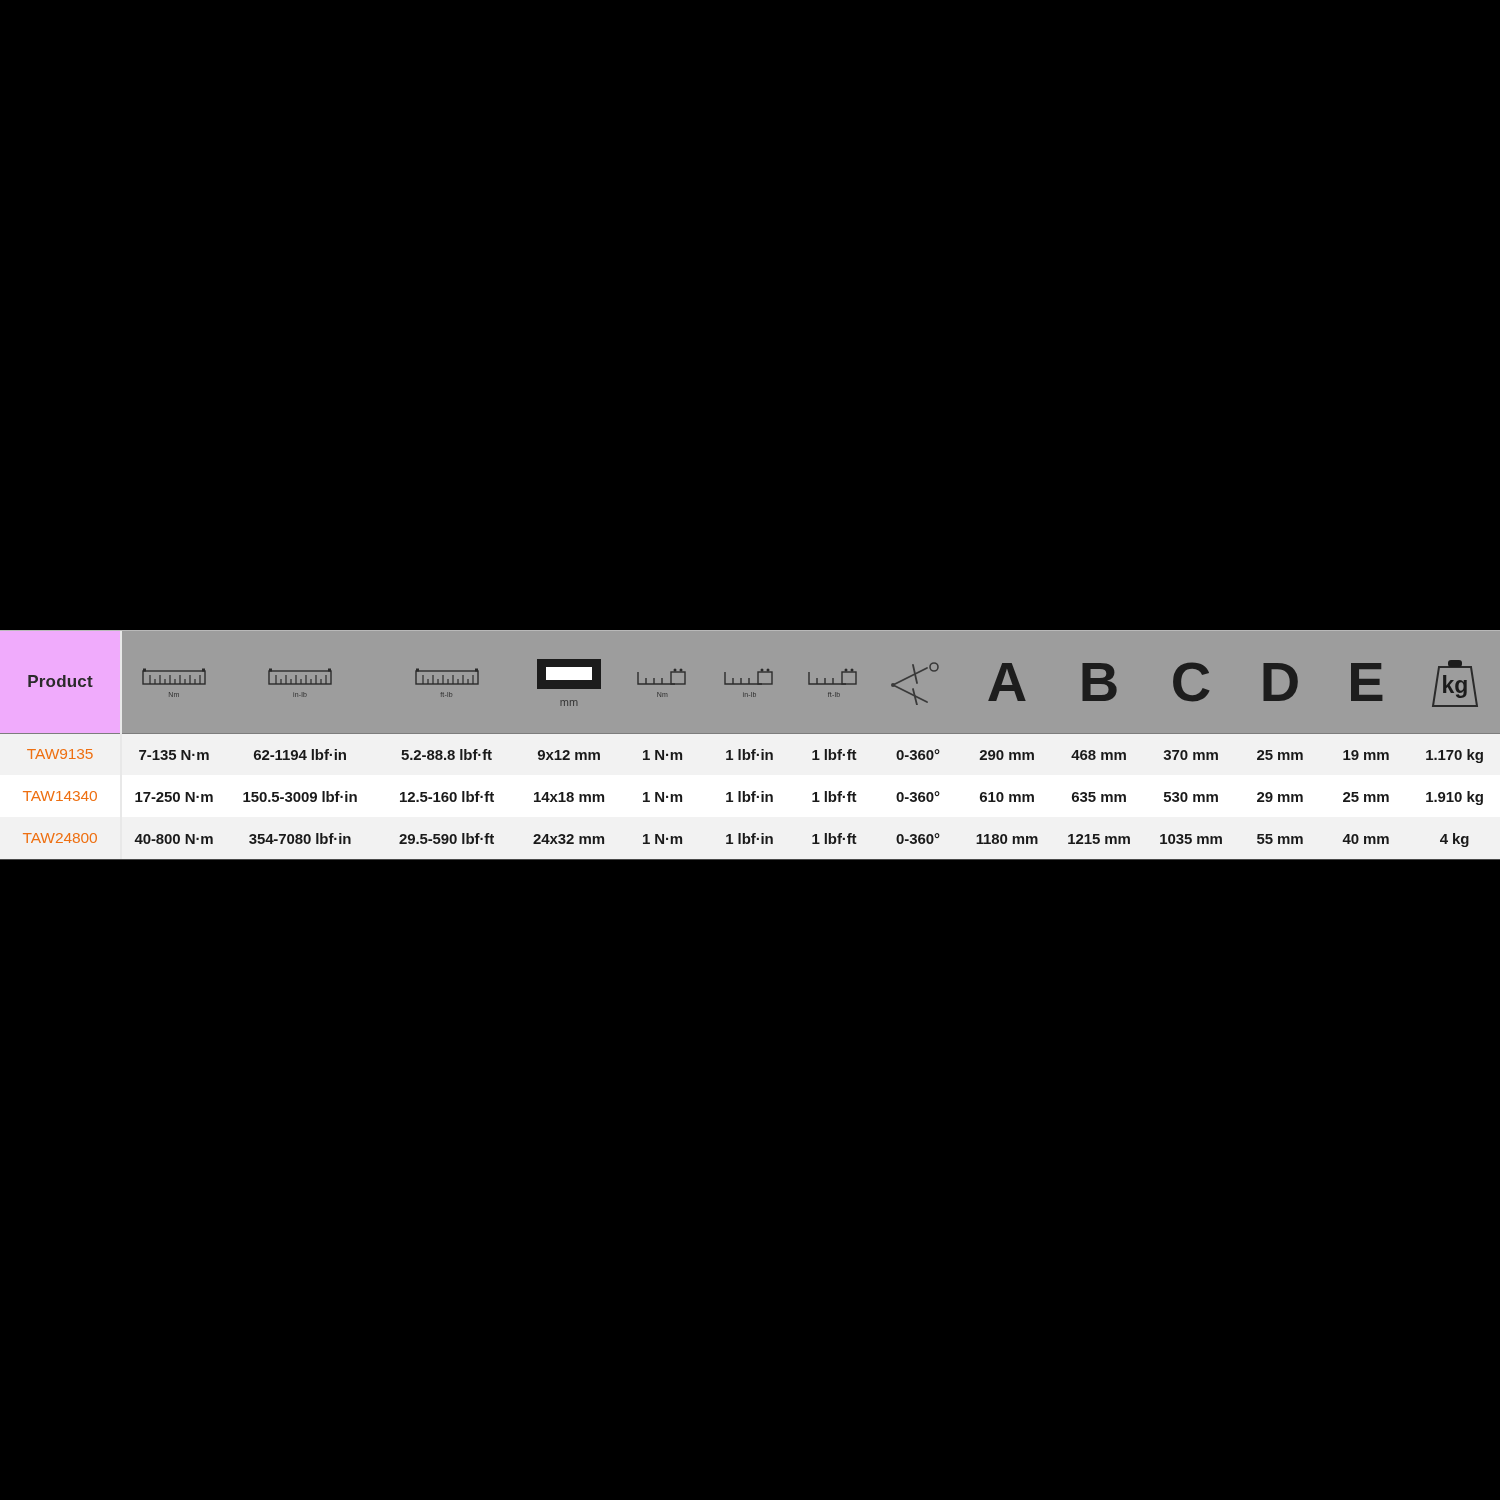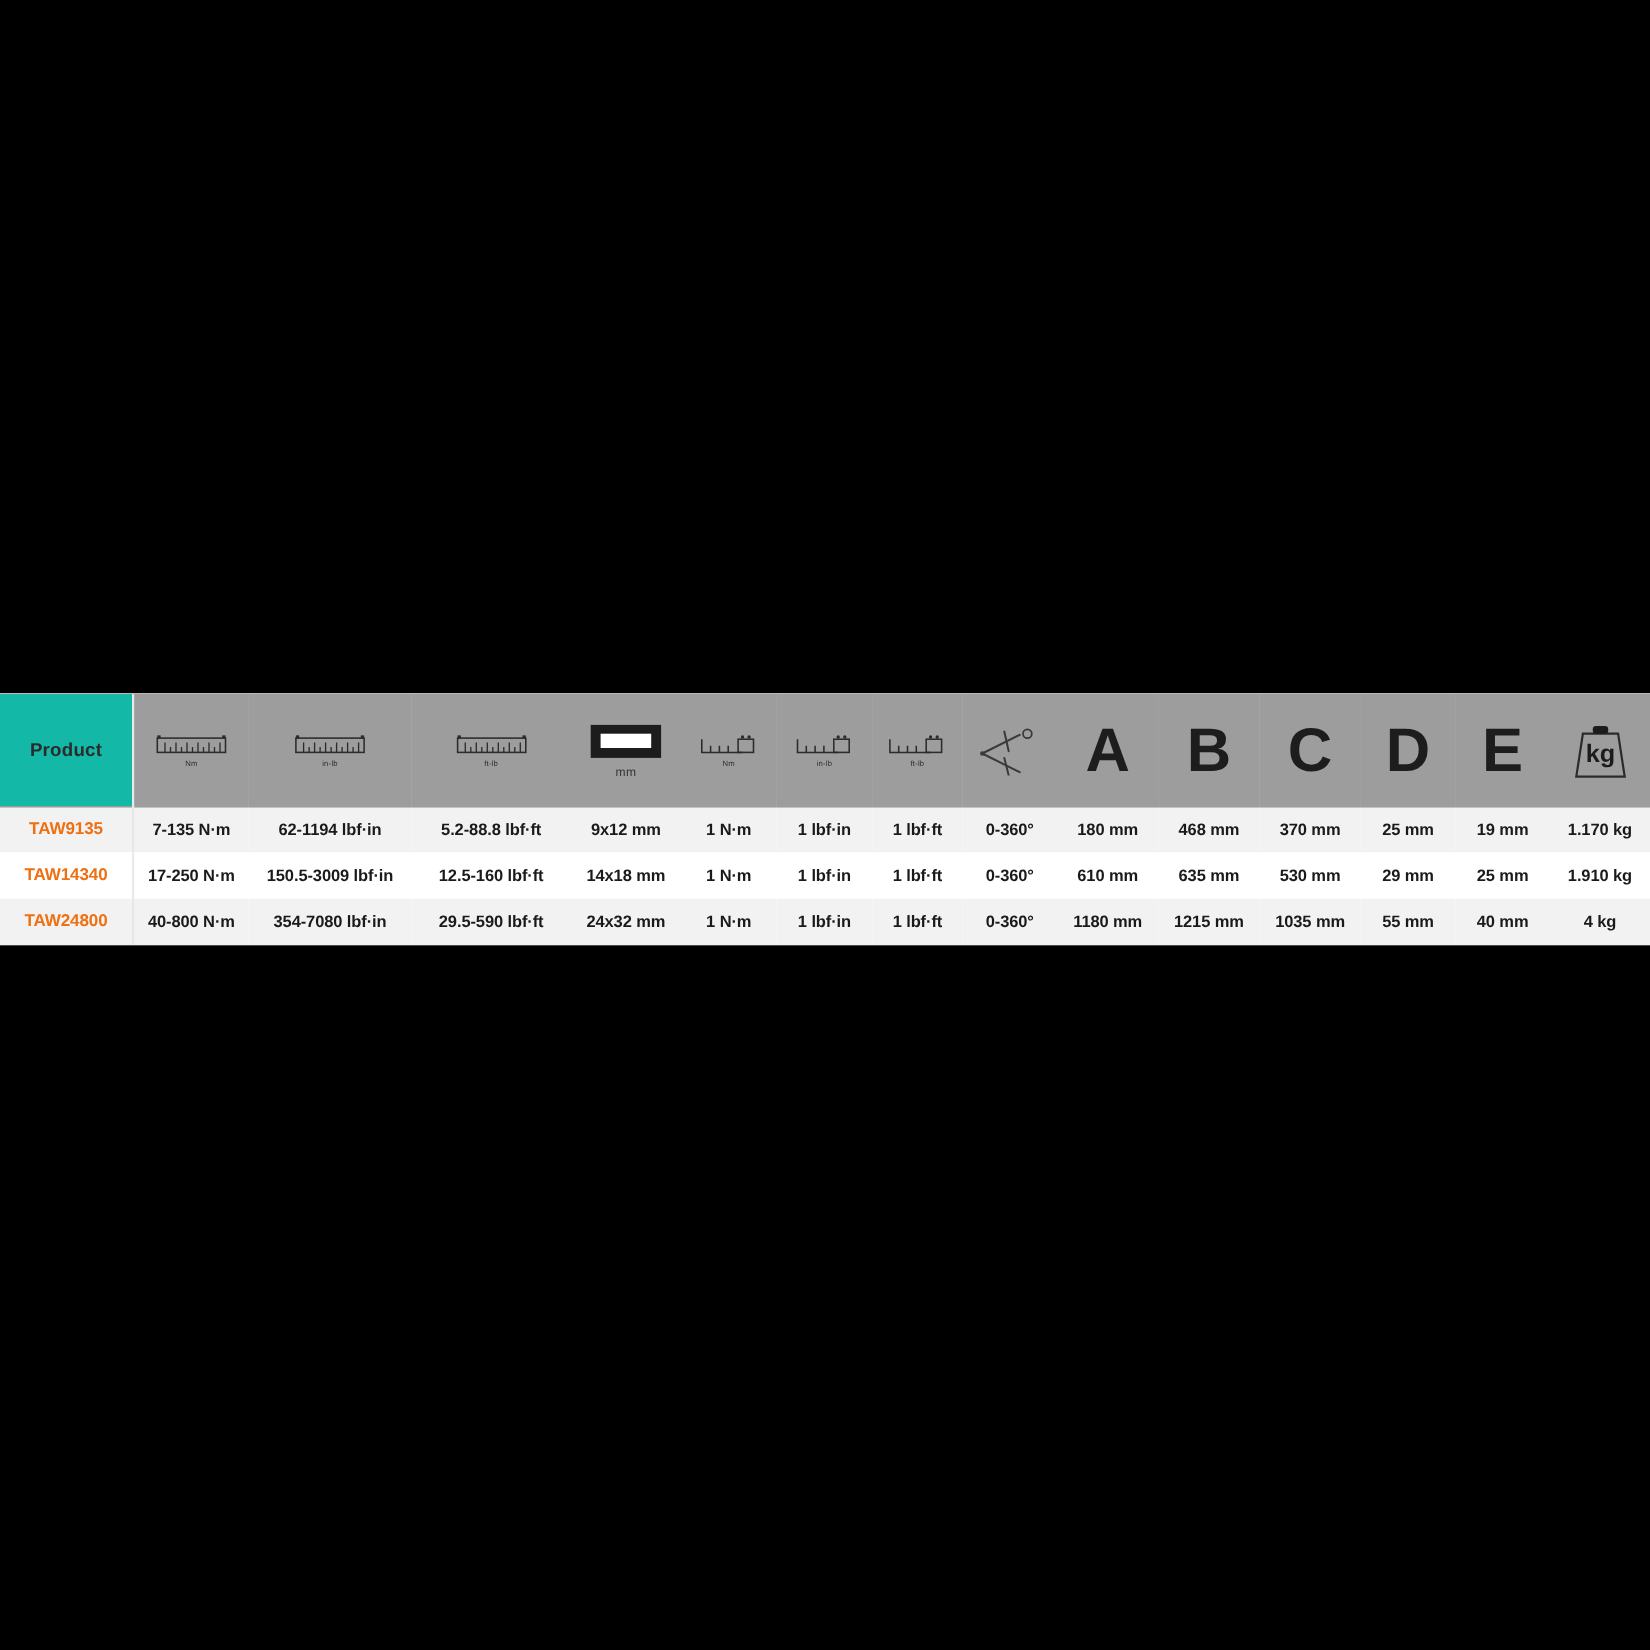--- a/index.html
+++ b/index.html
@@ -48,21 +48,21 @@
     vertical-align: middle;
     text-align: center;
     padding: 0;
     font-weight: normal;
     border-bottom: 1px solid #7d7d7d;
   }
 
   th.product-head {
     width: 121px;
     border-right: 2px solid #e8e8e8;
-    background: #14b8a6;
+    background: #f0abfc;
   }
 
   .product-label {
     font-size: 17px;
     font-weight: bold;
     color: #2b2b2b;
     letter-spacing: 0.2px;
   }
 
   
@@ -79,21 +79,21 @@
     font-weight: bold;
     color: #1a1a1a;
     padding: 0 4px;
     white-space: nowrap;
     letter-spacing: -0.1px;
   }
 
   tbody td.product-cell {
     color: #ee7012;
     font-size: 15.5px;
-    font-weight: bold;
+    font-weight: normal;
     border-right: 2px solid #e8e8e8;
     width: 121px;
   }
 
   
   .icon-box {
     display: flex;
     flex-direction: column;
     align-items: center;
     justify-content: flex-start;
@@ -355,21 +355,21 @@
         <tr class="row-odd">
           <td class="product-cell">TAW9135</td>
           <td>7-135 N·m</td>
           <td>62-1194 lbf·in</td>
           <td>5.2-88.8 lbf·ft</td>
           <td>9x12 mm</td>
           <td>1 N·m</td>
           <td>1 lbf·in</td>
           <td>1 lbf·ft</td>
           <td>0-360°</td>
-          <td>180 mm</td>
+          <td>290 mm</td>
           <td>468 mm</td>
           <td>370 mm</td>
           <td>25 mm</td>
           <td>19 mm</td>
           <td>1.170 kg</td>
         </tr>
 
         <tr class="row-even">
           <td class="product-cell">TAW14340</td>
           <td>17-250 N·m</td>

